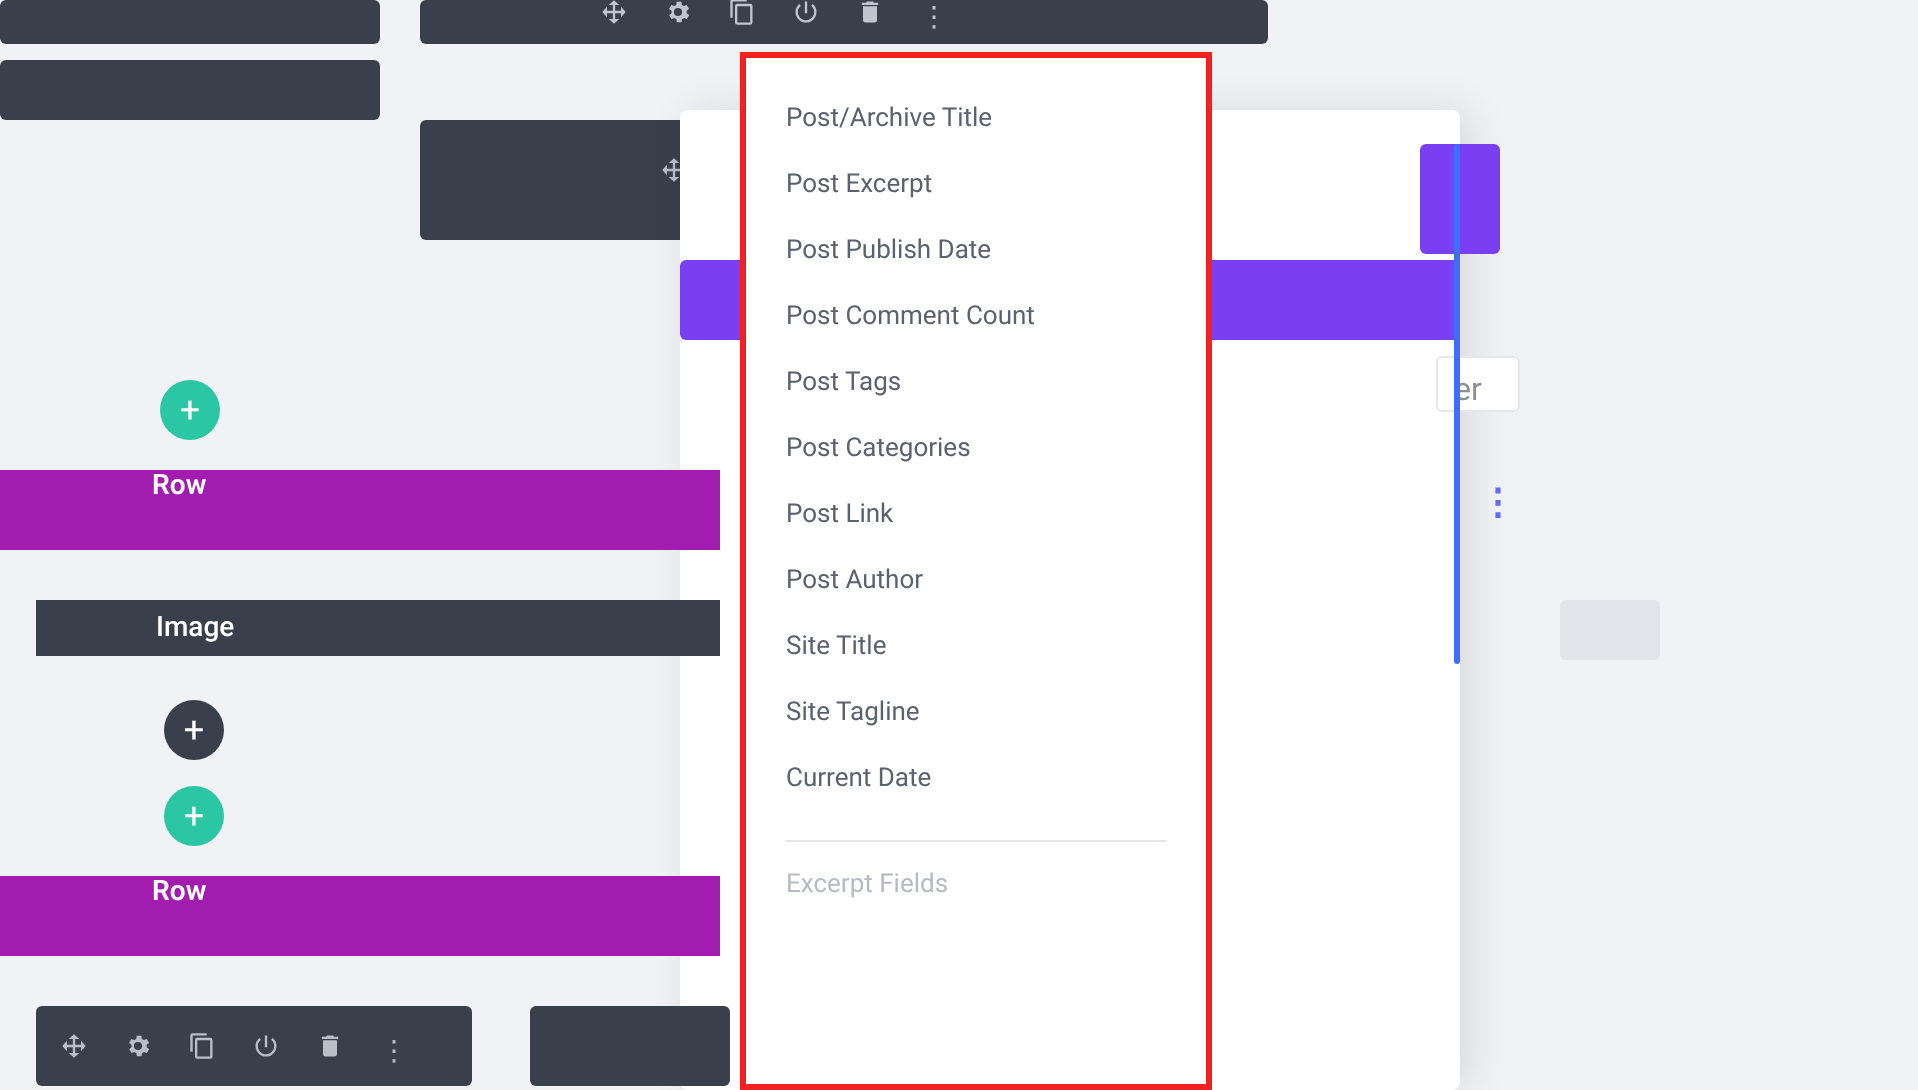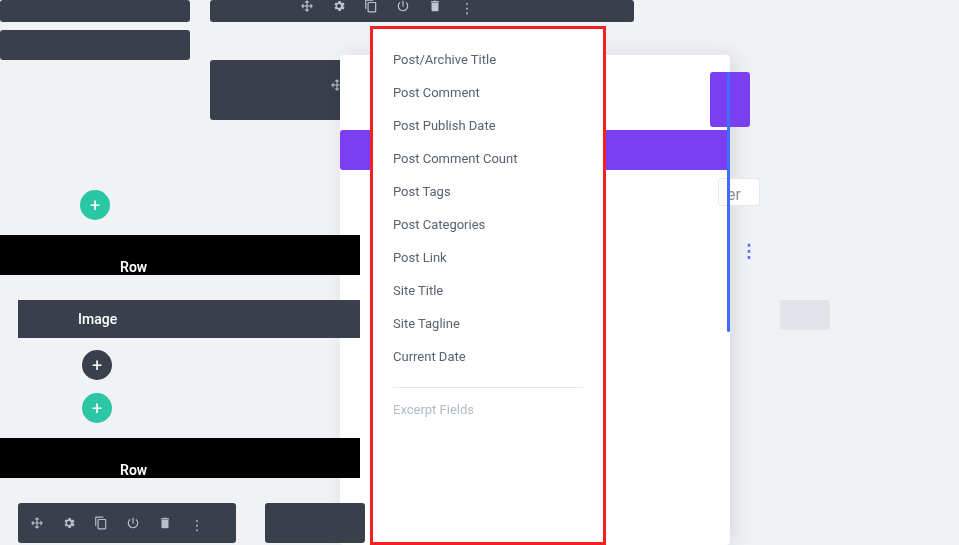--- a/index.html
+++ b/index.html
@@ -15,39 +15,39 @@
       position: relative;
       width: 100%;
       height: 100%;
     }
     .dark-block {
       background: #39404c;
       border-radius: 3px;
       position: absolute;
     }
     .teal-row {
-      background: #000000;
+      background: #a21caf;
       color: #fff;
       font-weight: 600;
       display: flex;
-      align-items: flex-end;
-      padding-left: 120px;
+      align-items: flex-start;
+      padding-left: 76px;
       position: absolute;
       height: 40px;
       font-size: 14px;
     }
     .dark-row {
       background: #39404c;
       color: #fff;
       font-weight: 500;
       display: flex;
       align-items: center;
       padding-left: 60px;
       position: absolute;
-      height: 38px;
+      height: 28px;
       font-size: 14px;
     }
     .add-btn {
       width: 30px;
       height: 30px;
       border-radius: 50%;
       display: flex;
       align-items: center;
       justify-content: center;
       color: #fff;
@@ -185,26 +185,27 @@
   <div class="aux-panel" style="left:718px; top:178px; width:42px; height:28px;">
     <div class="aux-text">er</div>
   </div>
 
   <div class="scrollbar-blue" style="left:727px; top:72px; height:260px;"></div>
 
   <div class="more-dots" style="left:740px; top:240px;">⋮</div>
 
   <div class="dropdown" style="left:370px; top:26px; height:519px;">
     <div class="dropdown-item">Post/Archive Title</div>
-    <div class="dropdown-item">Post Comment</div>
+    <div class="dropdown-item">Post Excerpt</div>
     <div class="dropdown-item">Post Publish Date</div>
     <div class="dropdown-item">Post Comment Count</div>
     <div class="dropdown-item">Post Tags</div>
     <div class="dropdown-item">Post Categories</div>
     <div class="dropdown-item">Post Link</div>
+    <div class="dropdown-item">Post Author</div>
     <div class="dropdown-item">Site Title</div>
     <div class="dropdown-item">Site Tagline</div>
     <div class="dropdown-item">Current Date</div>
     <div class="dropdown-divider"></div>
     <div class="dropdown-footer">Excerpt Fields</div>
   </div>
 
   <div class="add-btn add-teal" style="left:80px; top:190px;">
       <span>+</span>
     </div>

